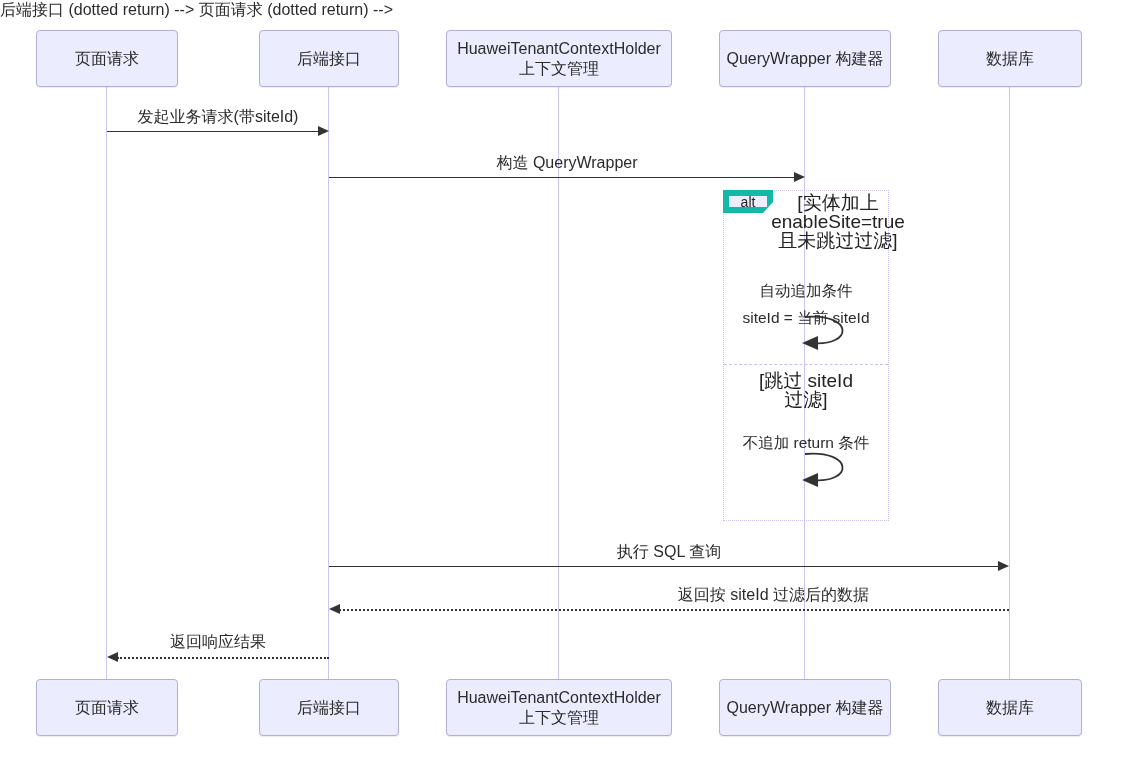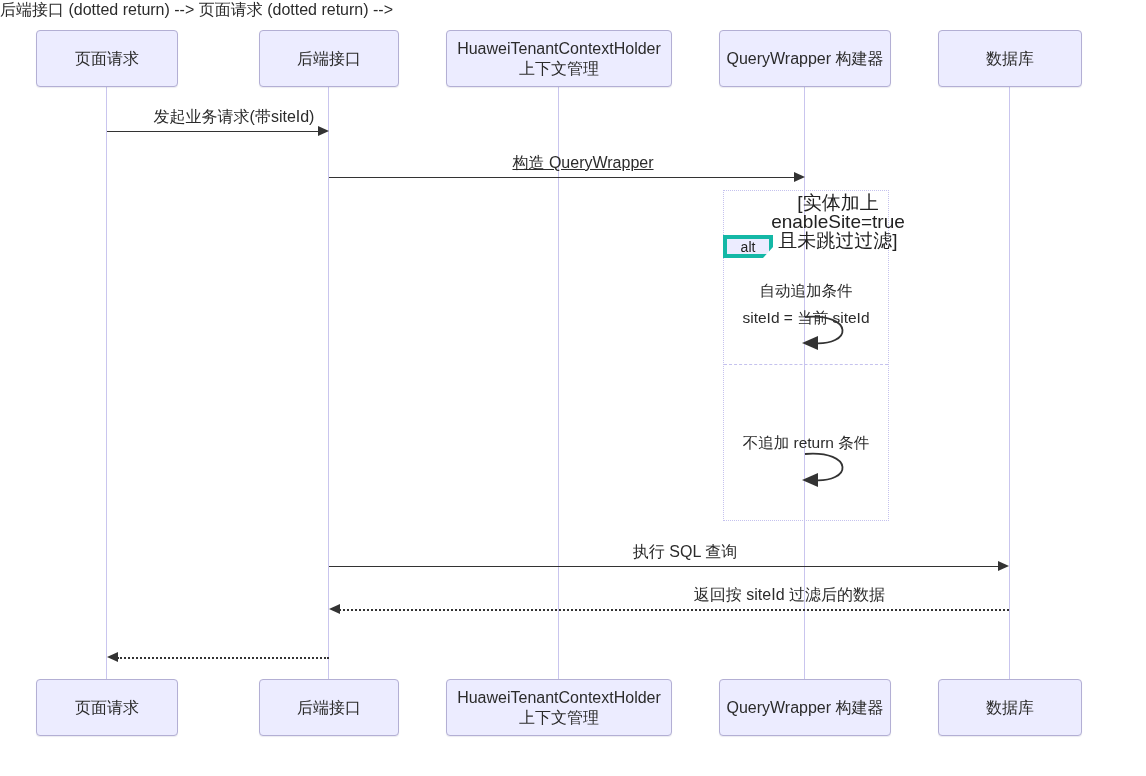--- a/index.html
+++ b/index.html
@@ -7,30 +7,30 @@
     position:relative;width:1146px;height:776px;background:#ffffff;overflow:hidden;
     font-family:"Liberation Sans","DejaVu Sans",sans-serif;color:#2b2b2b;
   }
   .actor{
     position:absolute;height:57px;background:#ECECFF;border:1px solid #b3afd4;border-radius:4px;
     display:flex;align-items:center;justify-content:center;text-align:center;
     font-size:16px;line-height:20px;white-space:pre-line;box-sizing:border-box;
     box-shadow:0 1px 1px rgba(120,120,160,0.15);
   }
   .lifeline{position:absolute;width:0;border-left:1.6px solid #c9c5ee;top:87px;height:592px;}
-  .msg-label{position:absolute;font-size:16px;text-align:center;white-space:pre-line;line-height:19px;padding-left:16px;}
+  .msg-label{position:absolute;font-size:16px;text-align:center;white-space:pre-line;line-height:19px;}
   .arrow-line-solid{position:absolute;height:0;border-top:1.7px solid #333333;}
   .arrow-line-dotted{position:absolute;height:0;border-top:2px dotted #333333;}
   .head-right{position:absolute;width:0;height:0;border-left:11px solid #333333;border-top:5px solid transparent;border-bottom:5px solid transparent;}
   .head-left{position:absolute;width:0;height:0;border-right:11px solid #333333;border-top:5px solid transparent;border-bottom:5px solid transparent;}
   .alt-box{position:absolute;left:723px;top:190px;width:166px;height:331px;border:1.5px dotted #c5c2ee;box-sizing:border-box;}
   .alt-tab{
-    position:absolute;left:-1px;top:-1px;width:50px;height:23px;background:#ECECFF;border:4px solid #14b8a6;
+    position:absolute;left:-1px;top:-1px;width:50px;height:23px;background:#ECECFF;border:6px solid #14b8a6;
     clip-path:polygon(0 0,100% 0,100% 52%,80% 100%,0 100%);
-    display:flex;align-items:center;justify-content:center;font-size:14px;color:#222;box-sizing:border-box;margin-top:45px;
+    display:flex;align-items:center;justify-content:center;font-size:14px;color:#222;box-sizing:border-box;
   }
   .alt-divider{position:absolute;left:0;right:0;top:173px;border-top:1.5px dashed #c5c2ee;}
   .alt-cond{position:absolute;font-size:19px;line-height:19px;text-align:center;white-space:pre-line;color:#222;}
   .self-label{position:absolute;font-size:15.5px;line-height:27px;text-align:center;white-space:pre-line;}
   .loop-svg{position:absolute;overflow:visible;}
 </style>
 </head>
 <body>
 
 <div class="canvas">
@@ -57,52 +57,55 @@
 上下文管理</div>
   <div class="actor" style="left:719px;top:679px;width:172px;">QueryWrapper 构建器</div>
   <div class="actor" style="left:938px;top:679px;width:144px;">数据库</div>
 
   
   <div class="msg-label" style="left:108px;top:107px;width:220px;">发起业务请求(带siteId)</div>
   <div class="arrow-line-solid" style="left:107px;top:131px;width:212px;"></div>
   <div class="head-right" style="left:318px;top:126px;"></div>
 
   
-  <div class="msg-label" style="left:417px;top:153px;width:300px;text-decoration:underline;">构造 QueryWrapper</div>
+  <div class="msg-label" style="left:417px;top:153px;width:300px;">构造 QueryWrapper</div>
   <div class="arrow-line-solid" style="left:329px;top:177px;width:466px;"></div>
   <div class="head-right" style="left:794px;top:172px;"></div>
 
   
   <div class="alt-box">
     <div class="alt-tab">alt</div>
     <div class="alt-divider"></div>
   </div>
   <div class="alt-cond" style="left:763px;top:193px;width:150px;">[实体加上
 enableSite=true
 且未跳过过滤]</div>
   <div class="self-label" style="left:726px;top:277px;width:160px;">自动追加条件
 siteId = 当前 siteId</div>
   <svg class="loop-svg" style="left:798px;top:312px;" width="70" height="40">
     <path d="M7,5 C56,1 56,35 13,31" stroke="#333333" stroke-width="1.8" fill="none"></path>
     <polygon points="4,31 20,24 20,38" fill="#333333"></polygon>
   </svg>
 
+  <div class="alt-cond" style="left:731px;top:371px;width:150px;">[跳过 siteId
+过滤]</div>
   <div class="self-label" style="left:716px;top:429px;width:180px;">不追加 return 条件</div>
   <svg class="loop-svg" style="left:798px;top:449px;" width="70" height="40">
     <path d="M7,5 C56,1 56,35 13,31" stroke="#333333" stroke-width="1.8" fill="none"></path>
     <polygon points="4,31 20,24 20,38" fill="#333333"></polygon>
   </svg>
 
   
   <div class="msg-label" style="left:519px;top:542px;width:300px;">执行 SQL 查询</div>
   <div class="arrow-line-solid" style="left:329px;top:566px;width:670px;"></div>
   <div class="head-right" style="left:998px;top:561px;"></div>
 
    后端接口 (dotted return) --&gt;
   <div class="msg-label" style="left:469px;top:585px;width:400px;text-align:right;">返回按 siteId 过滤后的数据</div>
   <div class="arrow-line-dotted" style="left:339px;top:609px;width:670px;"></div>
   <div class="head-left" style="left:329px;top:604px;"></div>
 
    页面请求 (dotted return) --&gt;
+  <div class="msg-label" style="left:68px;top:632px;width:300px;">返回响应结果</div>
   <div class="arrow-line-dotted" style="left:117px;top:657px;width:212px;"></div>
   <div class="head-left" style="left:107px;top:652px;"></div>
 
 </div>
 
 </body></html>

